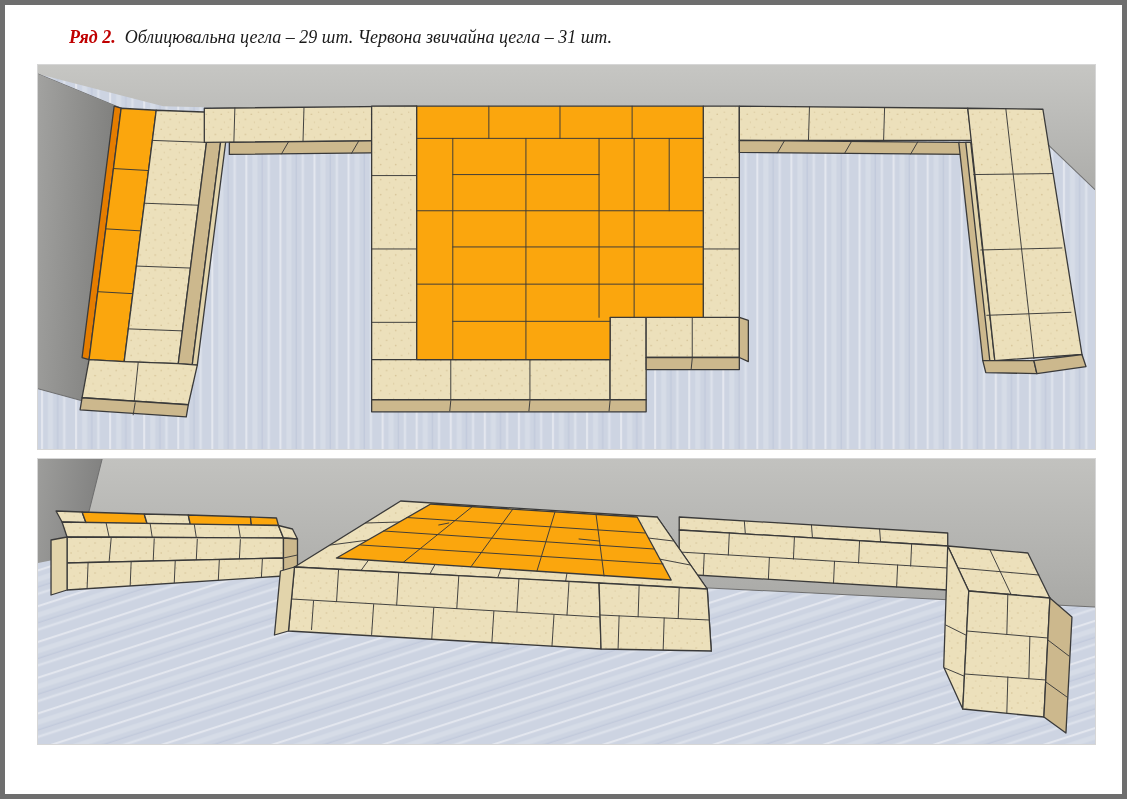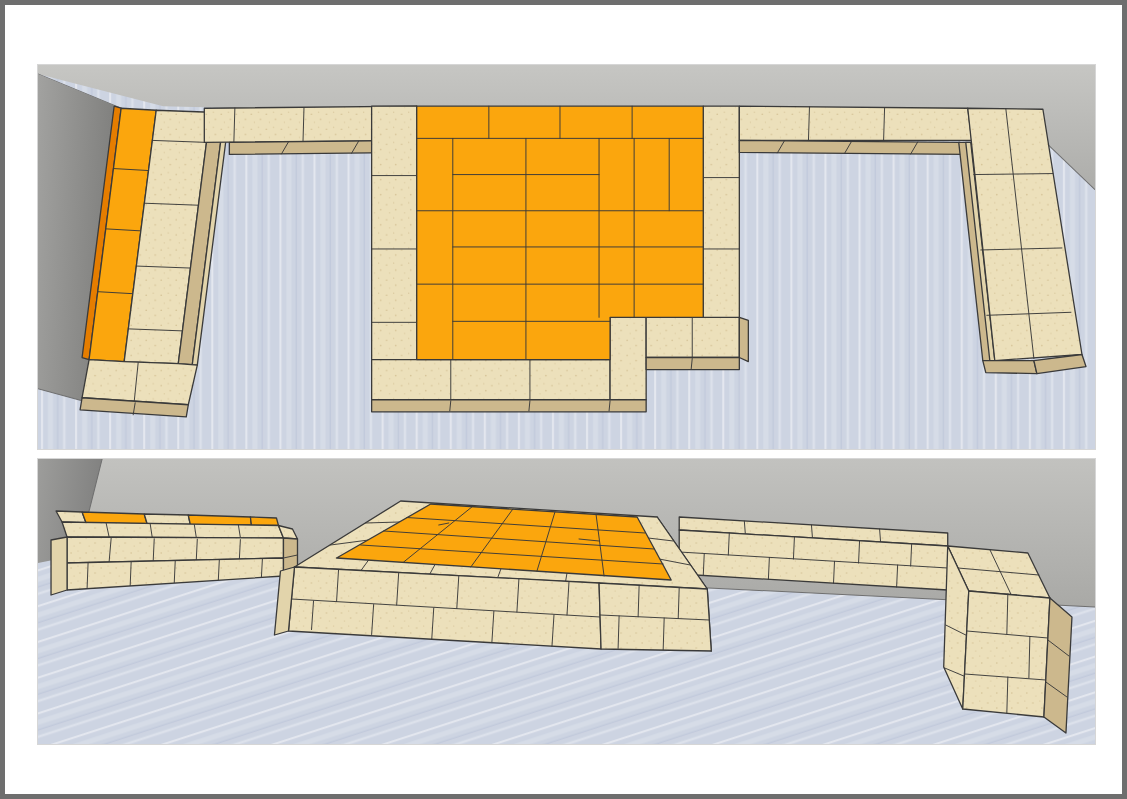--- a/index.html
+++ b/index.html
@@ -14,20 +14,23 @@
   #fig-persp{top:453px;height:285px;}
   .figure svg{display:block;width:100%;height:100%;}
   .bk{stroke:var(--c-outline,#3a3a3a);stroke-width:1.3;stroke-linejoin:round;}
   .j{stroke:var(--c-outline,#3a3a3a);stroke-width:0.95;fill:none;stroke-linecap:round;}
   .wl{stroke:#6f6f6f;stroke-width:1;}
 </style>
 </head>
 <body>
 
 <div id="page">
+  <div id="title-line">
+    <span class="row-label">Ряд 2.</span><span>Облицювальна цегла – 29 шт. Червона звичайна цегла – 31 шт.</span>
+  </div>
 
   <div class="figure" id="fig-plan">
   <svg viewBox="0 0 1055 382" preserveAspectRatio="none">
     <defs>
       <pattern id="texA" width="15" height="15" patternUnits="userSpaceOnUse">
         <rect width="15" height="15" fill="var(--c-facing_brick)"></rect>
         <circle cx="3" cy="4" r="0.8" fill="var(--c-facing_speckle)"></circle>
         <circle cx="10" cy="2" r="0.6" fill="var(--c-facing_speckle)"></circle>
         <circle cx="12" cy="9" r="0.8" fill="var(--c-facing_speckle)"></circle>
         <circle cx="6" cy="12" r="0.6" fill="var(--c-facing_speckle)"></circle>

